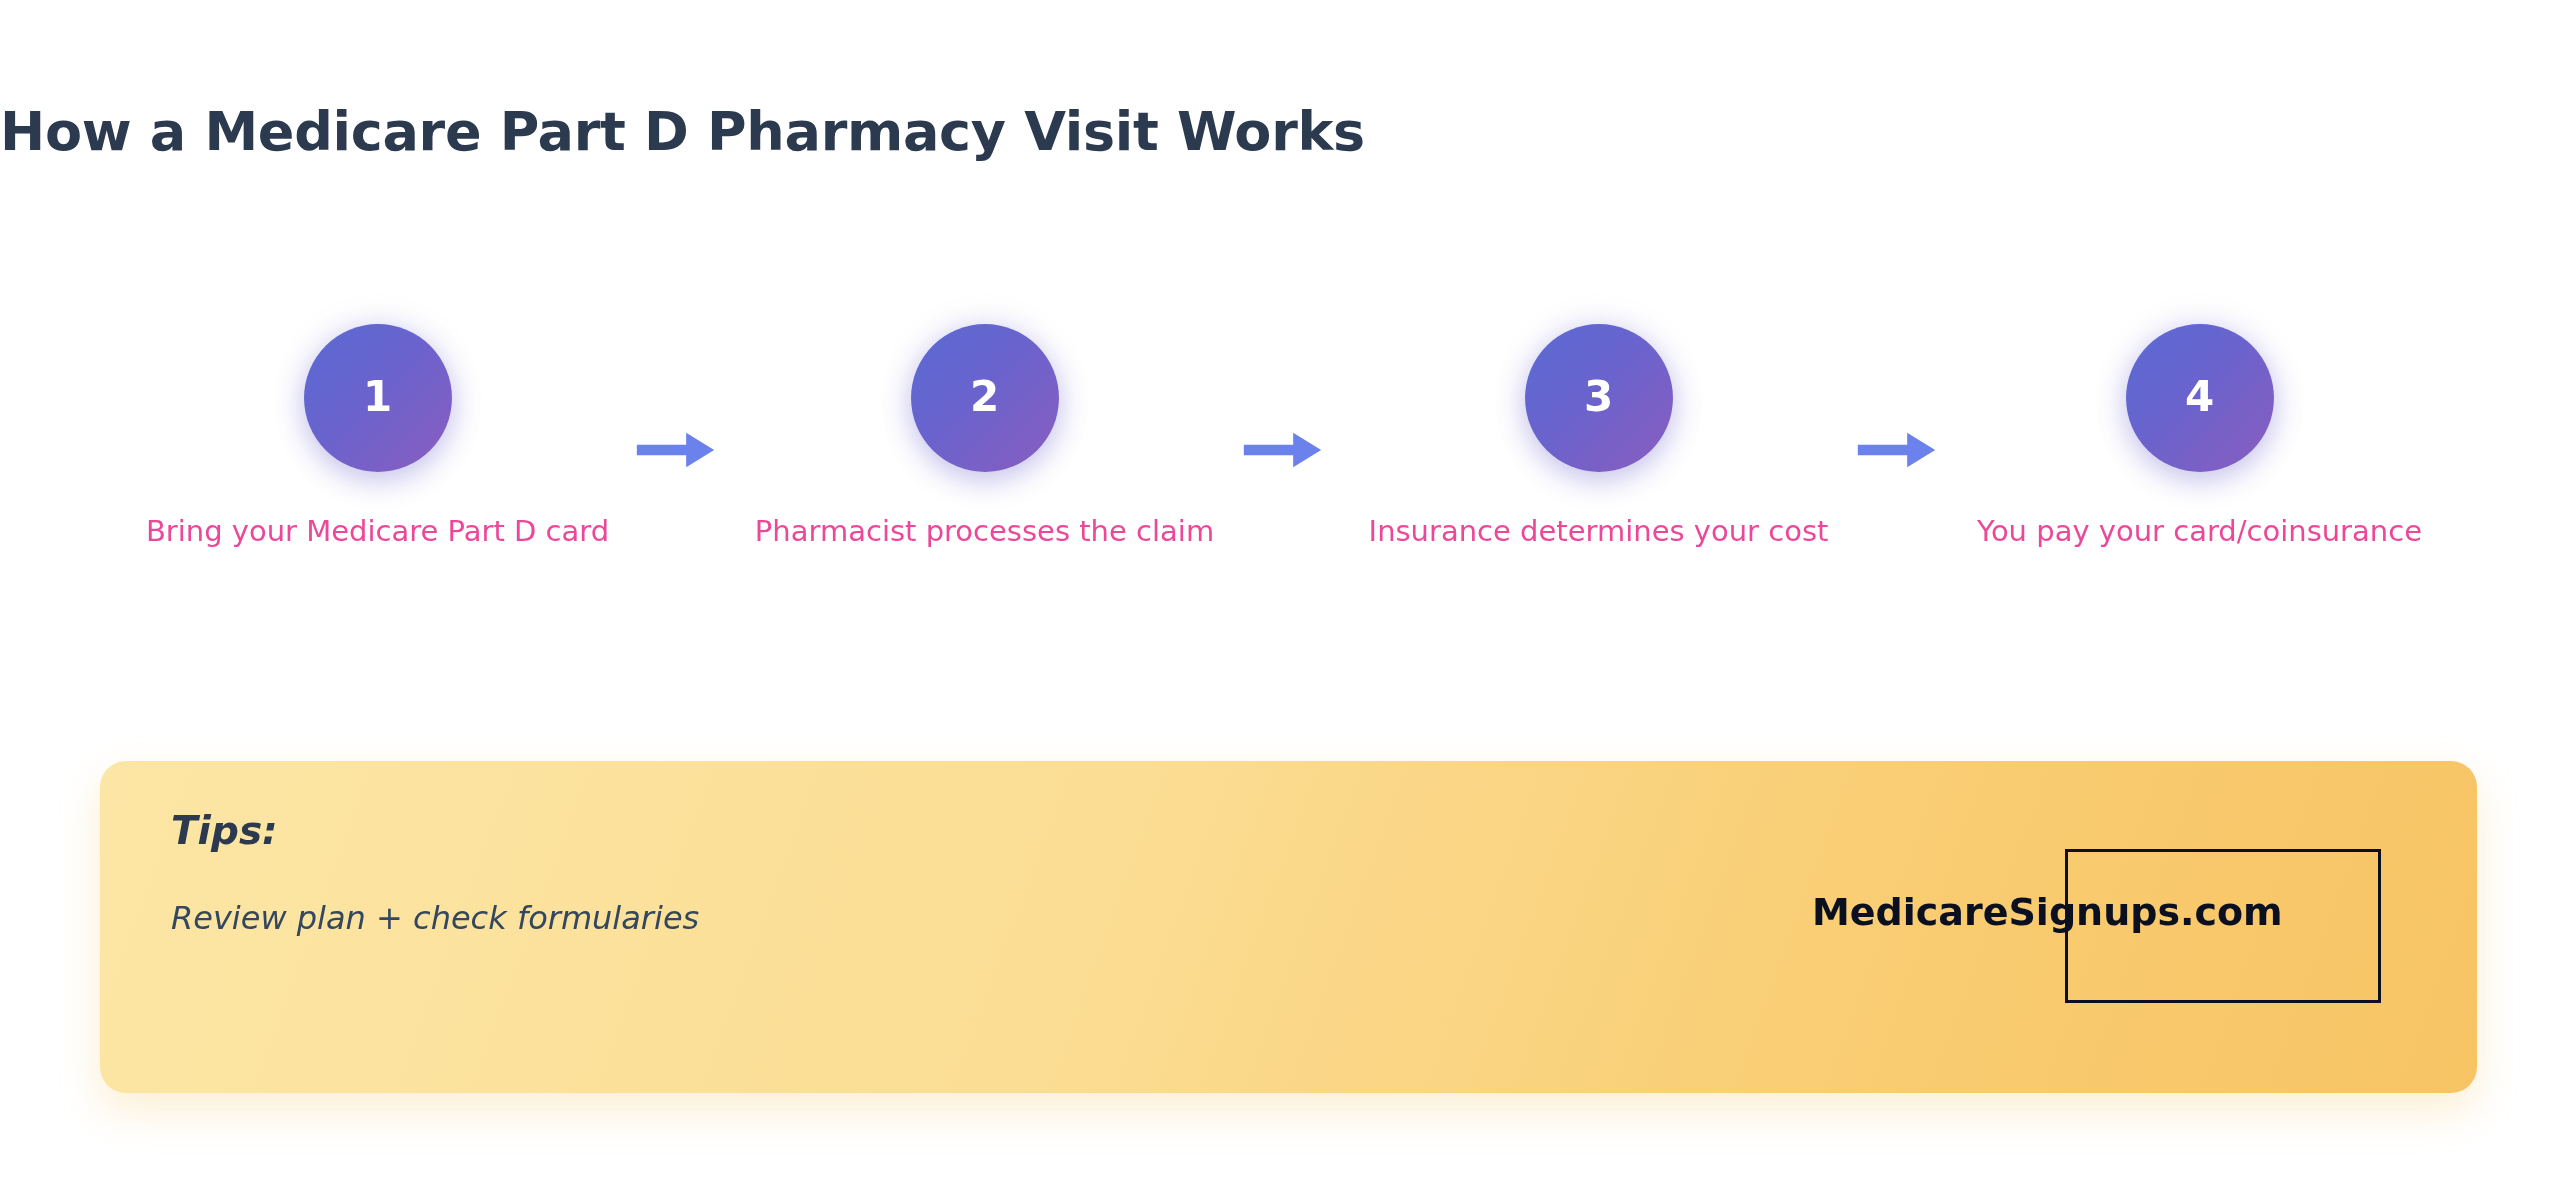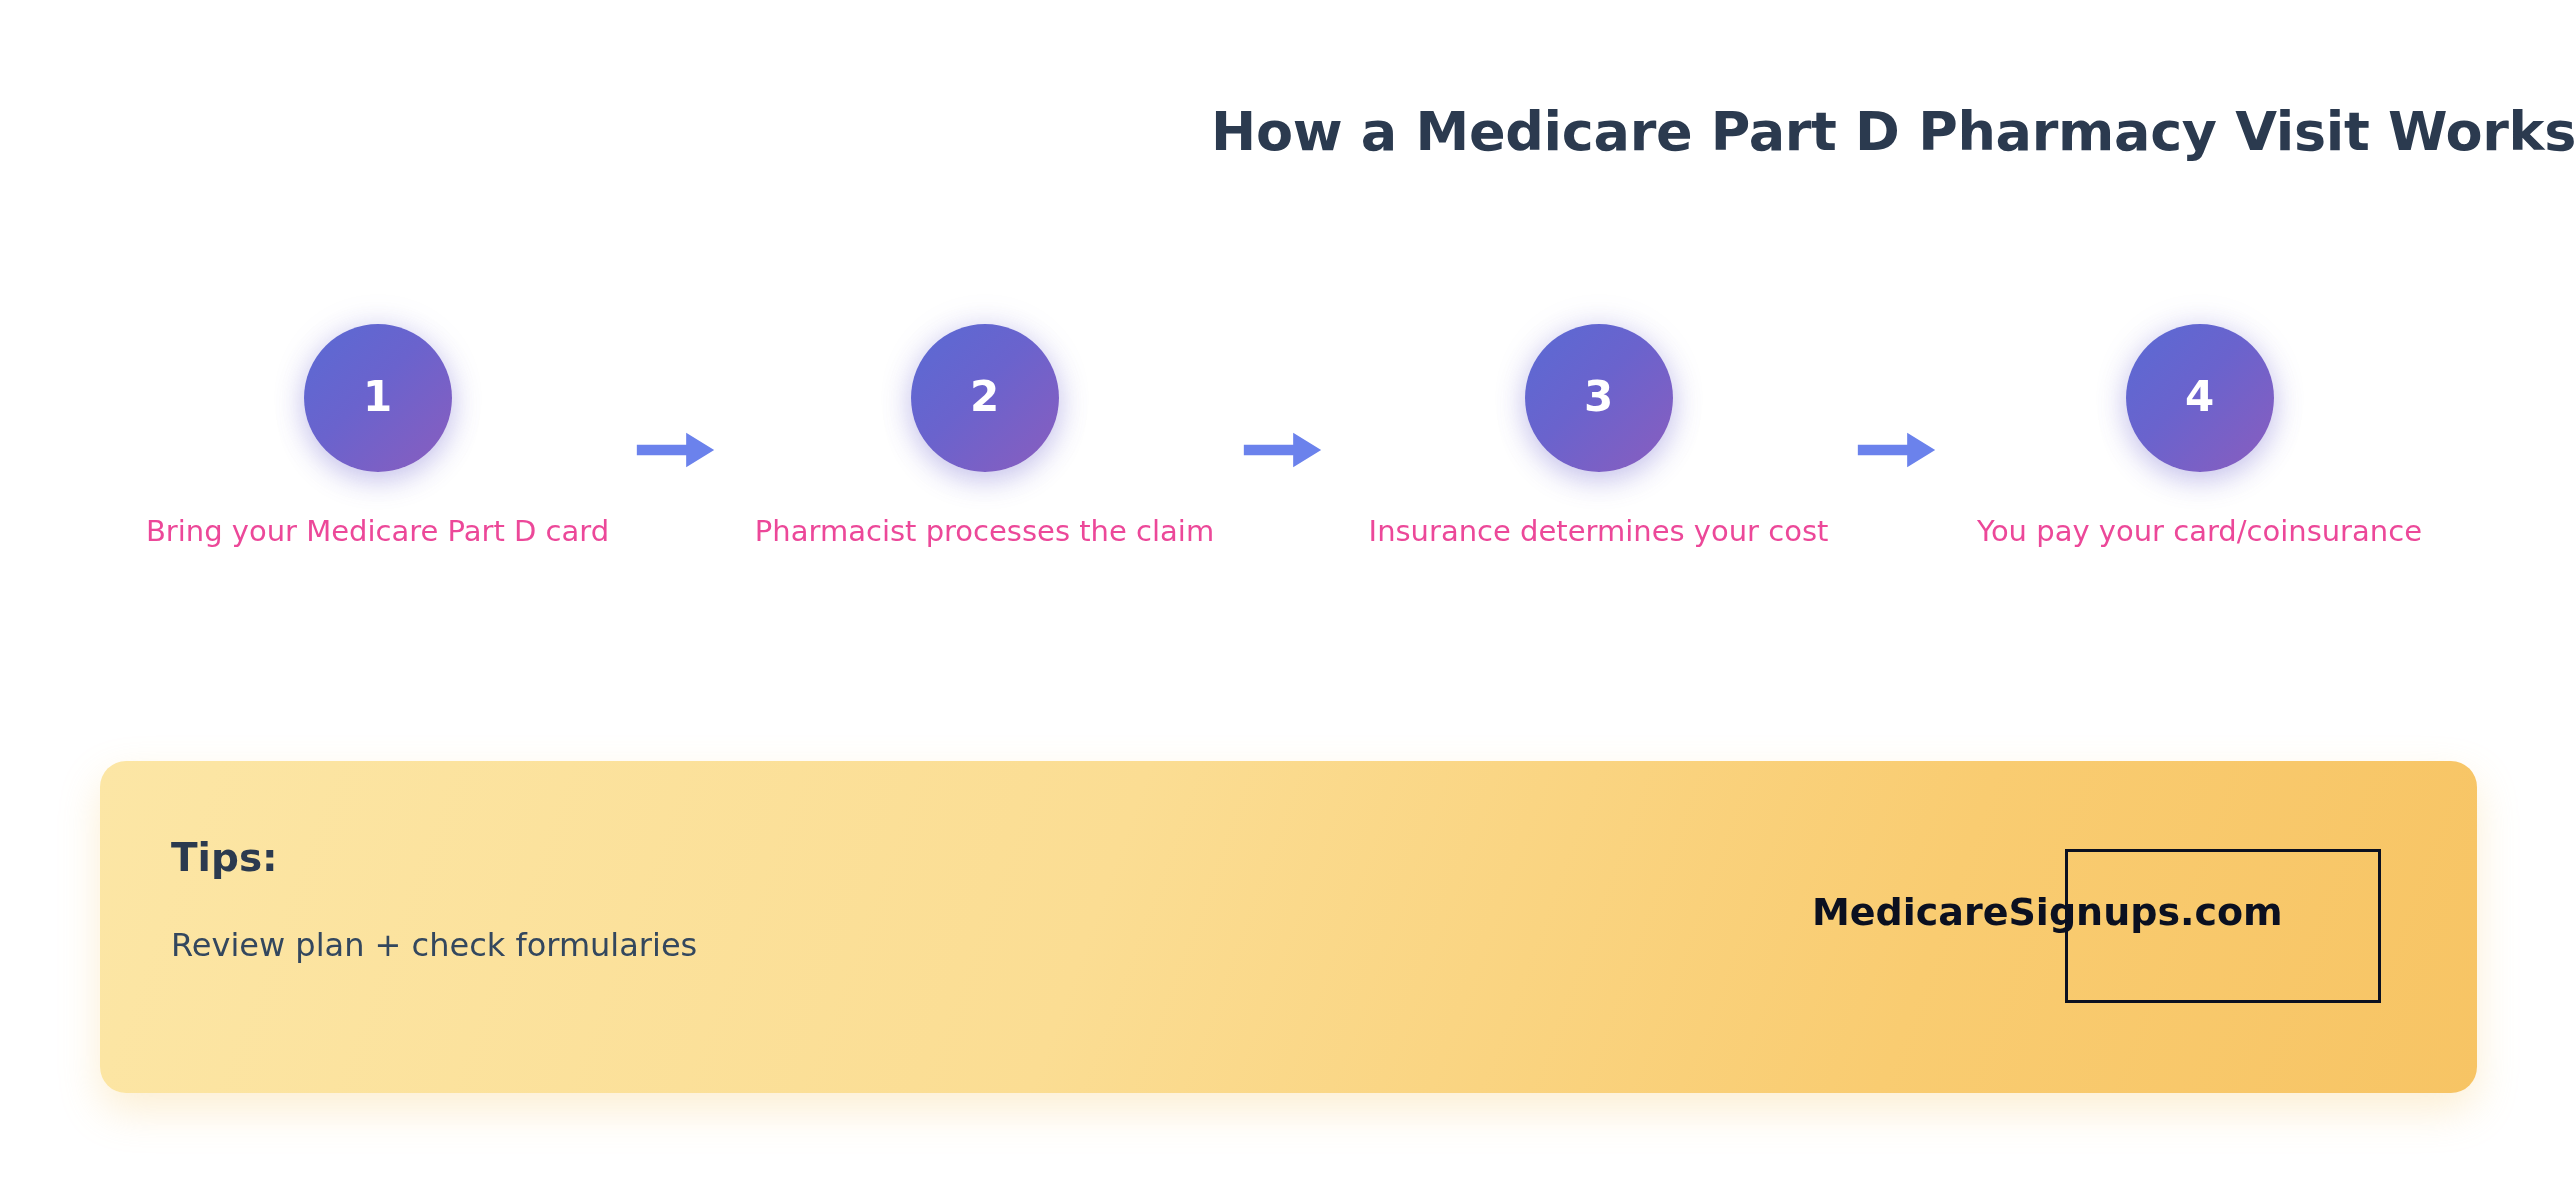--- a/index.html
+++ b/index.html
@@ -15,21 +15,21 @@
     font-family: "DejaVu Sans", sans-serif;
     -webkit-font-smoothing: antialiased;
   }
 
   
   #infographic-title {
     position: absolute;
     left: 0;
     top: 100px;
     width: 2576px;
-    text-align: right;
+    text-align: left;
     font-family: "DejaVu Sans", sans-serif;
     font-weight: bold;
     font-size: 54px;
     letter-spacing: -0.3px;
     color: #2b3a4f;
     white-space: nowrap;
   }
 
   
   #steps-row {
@@ -99,22 +99,23 @@
     width: 2377px;
     height: 332px;
     border-radius: 26px;
     background: linear-gradient(110deg, #fce6a5 0%, #fbdd93 42%, #f9cc71 76%, #f7c464 100%);
     box-shadow: 0 17.5px 40px rgba(246, 196, 100, 0.28);
   }
 
   #tips-text-block {
     position: absolute;
     left: 71px;
-    top: 76px;
+    top: 49px;
     width: 1485px;
+    font-style: italic;
   }
 
   #tips-heading {
     font-family: "DejaVu Sans", sans-serif;
     font-weight: bold;
     font-size: 39px;
     color: #2b3a4f;
     line-height: 1.1;
   }
 

